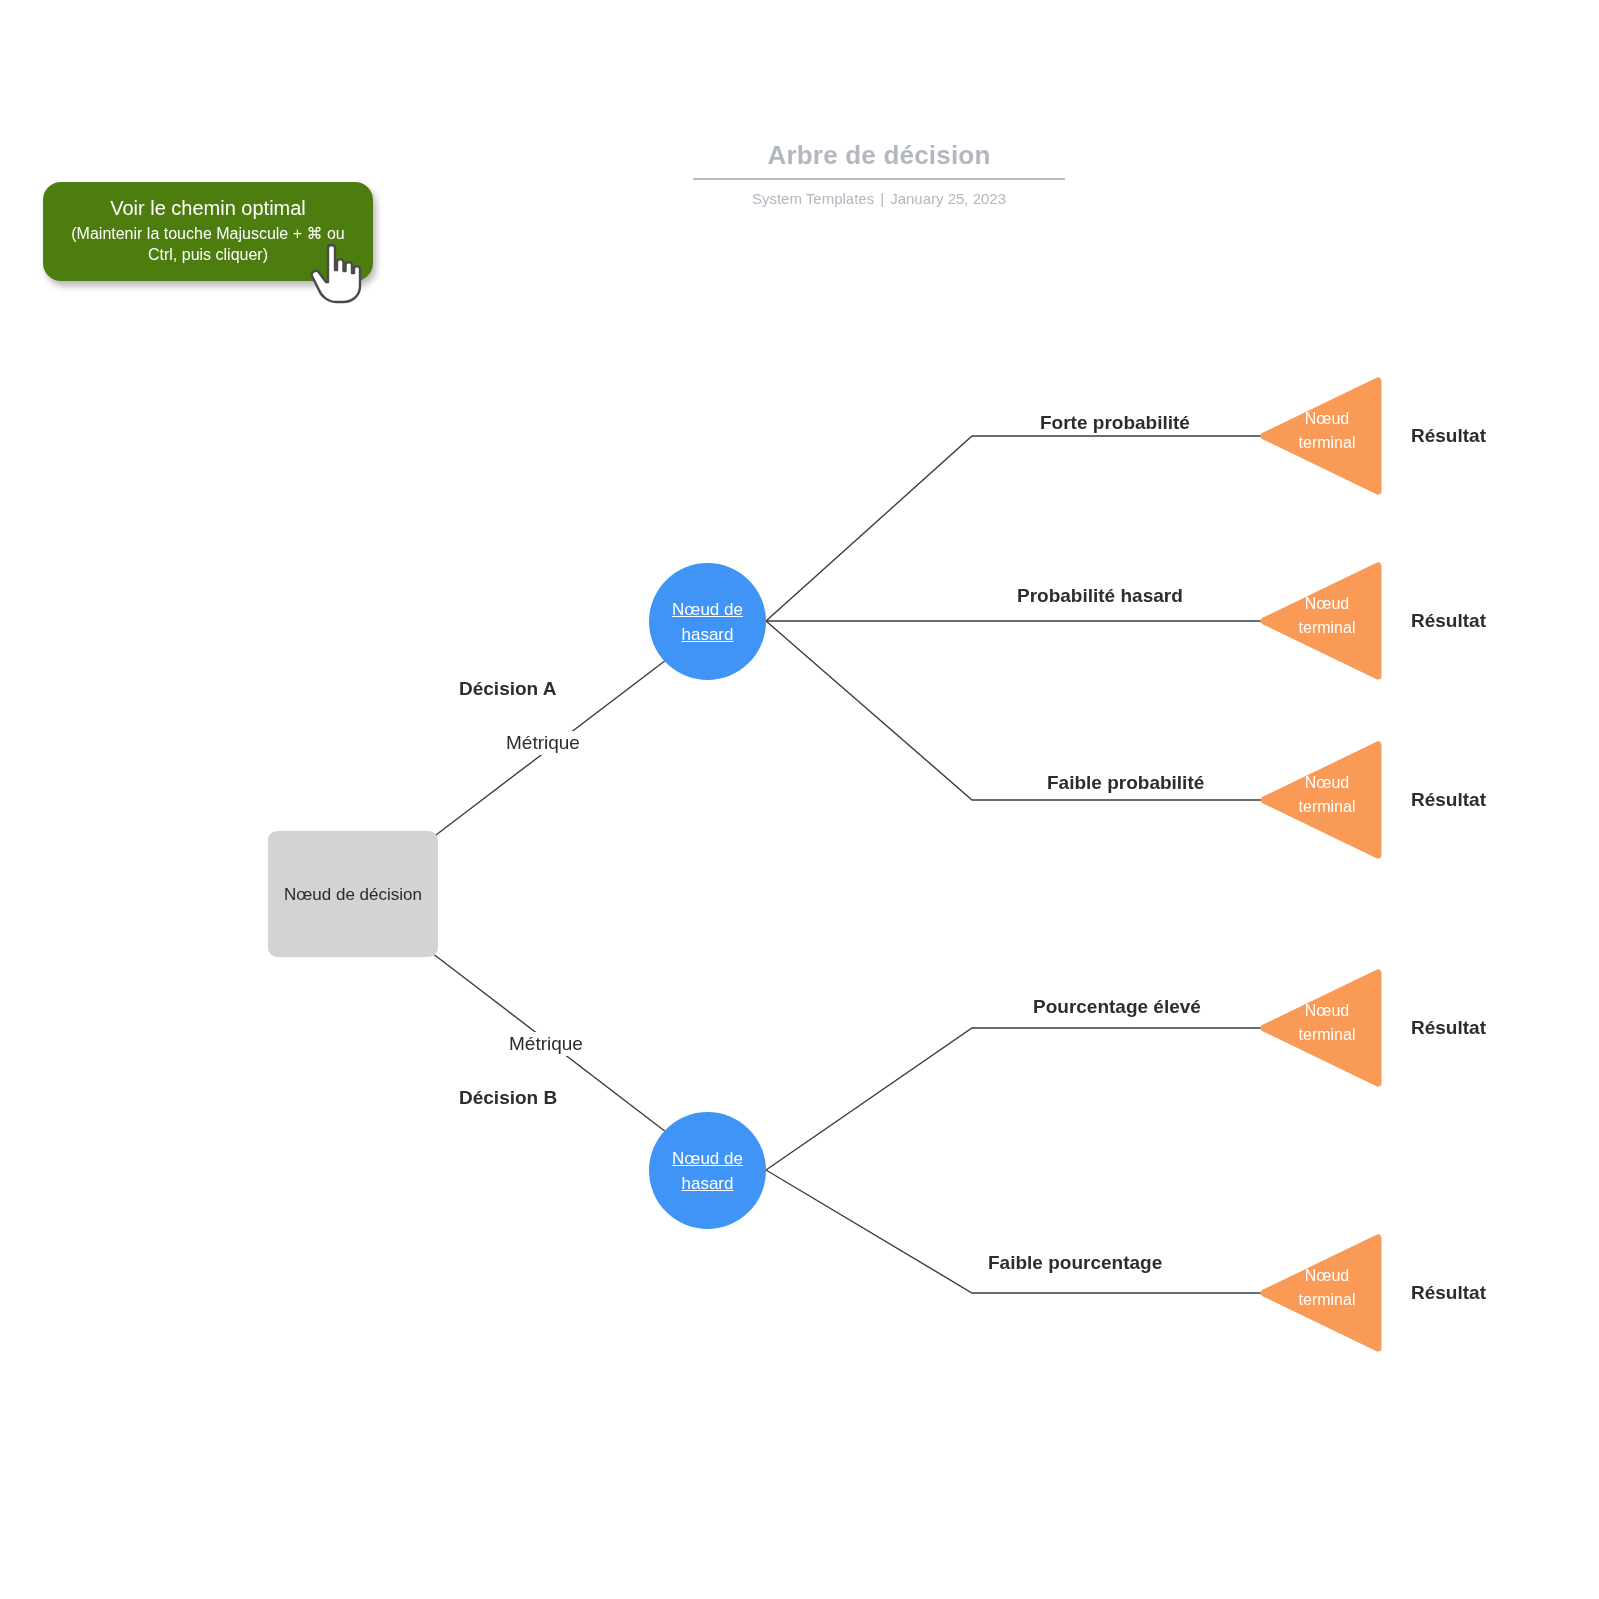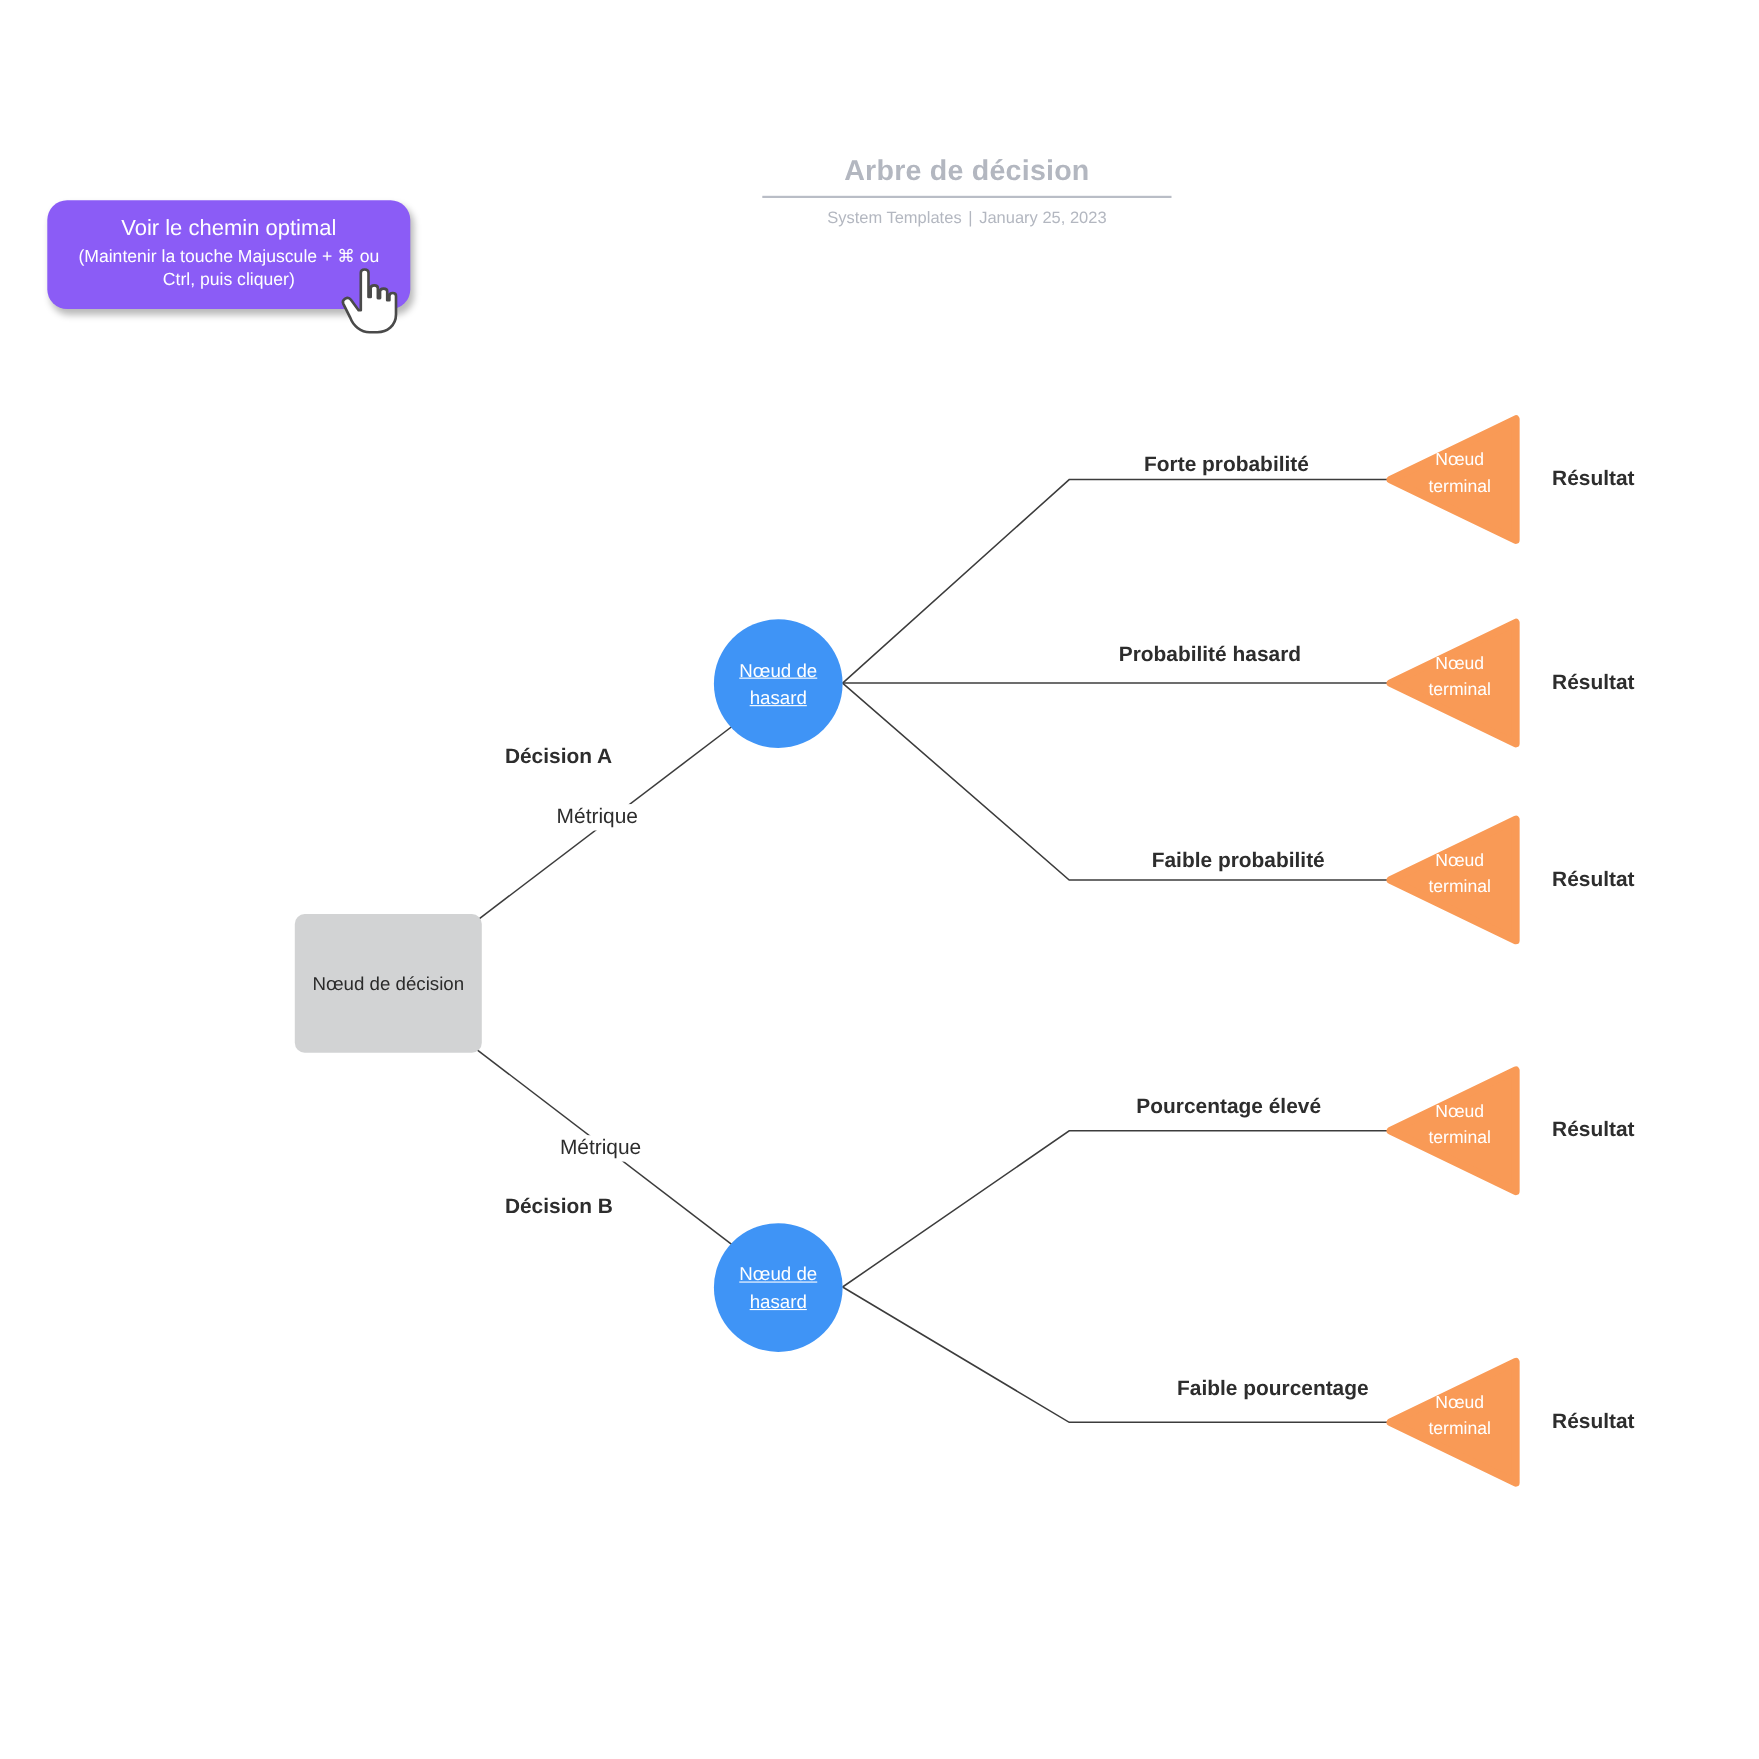--- a/index.html
+++ b/index.html
@@ -47,21 +47,21 @@
     padding: 0 6px;
   }
 
   
   #tooltip {
     position: absolute;
     left: 43px;
     top: 182px;
     width: 330px;
     box-sizing: border-box;
-    background: #8b5cf6;
+    background: #4d7c0f;
     border-radius: 18px;
     padding: 13px 16px 16px 16px;
     text-align: center;
     color: #ffffff;
     box-shadow: 3px 5px 7px rgba(0,0,0,0.28);
   }
   #tooltip .tt-title {
     font-size: 20px;
     line-height: 26px;
     margin-bottom: 2px;
@@ -252,19 +252,19 @@
 <div class="outcome-label" style="left:1411px; top:1028px; transform:translateY(-50%);">Résultat</div>
 <div class="branch-label" style="left:1033px; top:996px;">Pourcentage élevé</div>
 
 <div class="node-terminal" style="left:1260px; top:1232px;">
   <svg class="tri" viewBox="0 0 122 122">
     <path d="M4 61 L118 6 L118 116 Z" fill="#f99a56" stroke="#f99a56" stroke-width="7" stroke-linejoin="round"></path>
   </svg>
   <div class="tri-label">Nœud terminal</div>
 </div>
 <div class="outcome-label" style="left:1411px; top:1293px; transform:translateY(-50%);">Résultat</div>
-<div class="branch-label" style="left:1070px; top:1252px;">Faible pourcentage</div>
+<div class="branch-label" style="left:988px; top:1252px;">Faible pourcentage</div>
 
 <div class="decision-label" style="left:459px; top:678px;">Décision A</div>
 <div class="metric-label" style="left:502px; top:731px;">Métrique</div>
 
 <div class="metric-label" style="left:505px; top:1032px;">Métrique</div>
 <div class="decision-label" style="left:459px; top:1087px;">Décision B</div>
 
 </body></html>

